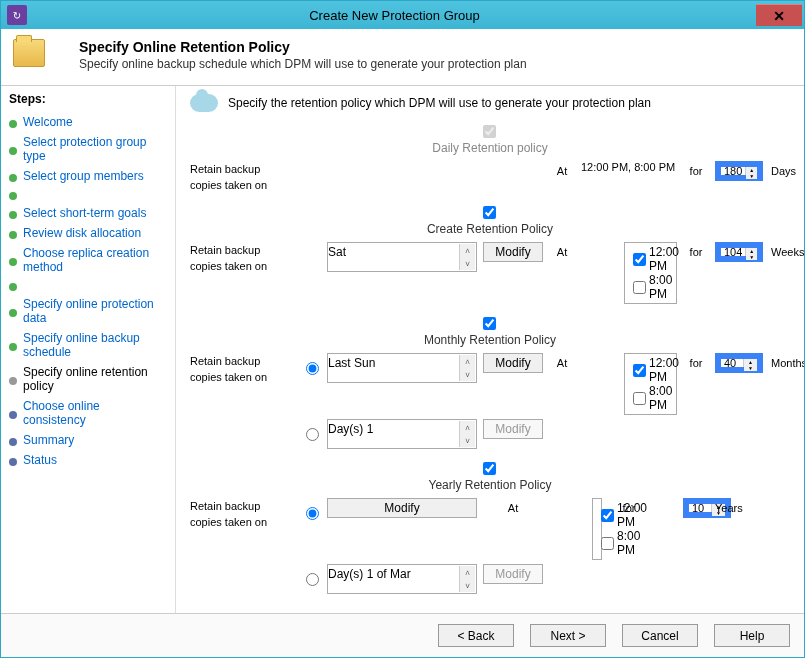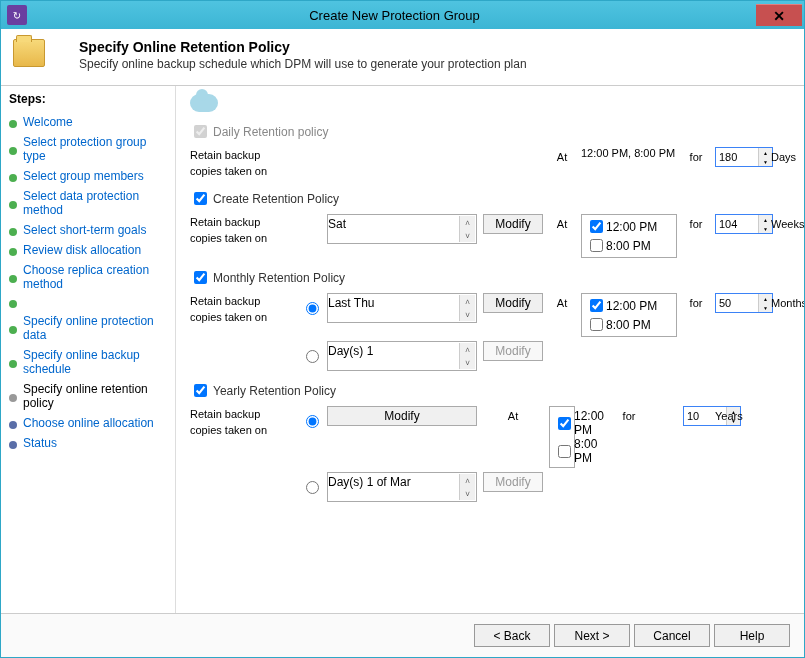--- a/index.html
+++ b/index.html
@@ -19,42 +19,42 @@
 .steps-title { font-weight: bold; margin-bottom: 6px; }
 .step { display: flex; align-items: center; padding: 3px 0; color: #0066cc; cursor: pointer; line-height: 14px; }
 .step .bullet { width: 8px; height: 8px; border-radius: 50%; background: #4caf50; margin: 3px 6px 0 0; flex-shrink: 0; }
 .step.current { color: #000; }
 .step.current .bullet { background: #999; }
 .step.pending .bullet { background: #5a6ea8; }
 .content { flex: 1; padding: 8px 14px; overflow-y: auto; }
 .cloud-row { display: flex; align-items: center; margin-bottom: 8px; }
 .cloud { width: 28px; height: 18px; background: #a8d8e8; border-radius: 10px; margin-right: 10px; position: relative; }
 .cloud::before { content: ""; position: absolute; top: -5px; left: 6px; width: 12px; height: 12px; background: #a8d8e8; border-radius: 50%; }
-.section-check { display: flex; align-items: center; margin: 10px 0 6px; color: #333; }
+.section-check { display: flex; align-items: center; margin: 10px 0 6px; color: #333; flex-direction: column; }
 .section-check.disabled { color: #888; }
 .section-check input { margin-right: 6px; }
 .policy-row { display: grid; grid-template-columns: 105px 20px 150px 60px 26px 96px 26px 50px 50px; gap: 2px 6px; align-items: start; margin-bottom: 4px; }
 .policy-row.daily { grid-template-columns: 105px 20px 150px 60px 26px 96px 26px 50px 50px; }
 .label-col { font-size: 11px; line-height: 16px; }
 .at-col, .for-col { font-size: 11px; text-align: center; padding-top: 4px; }
 .listbox { border: 1px solid #aaa; background: #fff; height: 30px; display: flex; flex-direction: column; justify-content: space-between; padding: 2px 0; position: relative; }
 .listbox .spinner { position: absolute; right: 1px; top: 1px; bottom: 1px; width: 16px; border-left: 1px solid #ccc; display: flex; flex-direction: column; }
 .listbox .spinner span { flex: 1; display: flex; align-items: center; justify-content: center; font-size: 6px; color: #555; background: #f0f0f0; }
 .btn { height: 20px; background: #f0f0f0; border: 1px solid #aaa; padding: 0 8px; cursor: pointer; }
 .btn:disabled { color: #999; background: #f8f8f8; }
-.time-box { border: 1px solid #aaa; padding: 2px 4px; font-size: 11px; }
+.time-box { border: 1px solid #aaa; padding: 2px 4px; font-size: 11px; margin-left: 43px; }
 .time-box label { display: flex; align-items: center; }
 .time-box input { margin-right: 3px; }
-.spinner-input { display: flex; align-items: center; border: 1px solid #3b82f6; height: 20px; width: 58px; }
+.spinner-input { display: flex; align-items: center; border: 6px solid #3b82f6; height: 20px; width: 48px; }
 .spinner-input span.val { flex: 1; padding: 0 3px; font-size: 11px; }
 .spinner-input .spin { width: 14px; display: flex; flex-direction: column; height: 100%; border-left: 1px solid #ccc; }
 .spinner-input .spin span { flex: 1; font-size: 5px; display: flex; align-items: center; justify-content: center; background: #f0f0f0; }
 .unit { font-size: 11px; padding-top: 4px; }
 .radio-col { display: flex; align-items: center; justify-content: center; padding-top: 6px; }
-.footer { height: 44px; border-top: 1px solid #ccc; display: flex; align-items: center; justify-content: flex-end; padding: 0 14px; gap: 4px; background: #fafafa; }
+.footer { height: 44px; border-top: 1px solid #ccc; display: flex; align-items: center; justify-content: flex-end; padding: 0 14px; gap: 16px; background: #fafafa; }
 .footer button { width: 76px; height: 23px; background: #f0f0f0; border: 1px solid #999; cursor: pointer; }
 .static-time { font-size: 11px; line-height: 13px; }
 </style>
 </head>
 <body>
 
 <div class="window">
   <div class="titlebar">
     <div class="icon">↻</div>
     <div class="title">Create New Protection Group</div>
@@ -78,21 +78,20 @@
           <div class="step ">
             <span class="bullet"></span>
             <span>Select protection group type</span>
           </div>
           <div class="step ">
             <span class="bullet"></span>
             <span>Select group members</span>
           </div>
           <div class="step ">
             <span class="bullet"></span>
-            <span>Select data protection method</span>
           </div>
           <div class="step ">
             <span class="bullet"></span>
             <span>Select short-term goals</span>
           </div>
           <div class="step ">
             <span class="bullet"></span>
             <span>Review disk allocation</span>
           </div>
           <div class="step ">
@@ -109,32 +108,37 @@
           <div class="step ">
             <span class="bullet"></span>
             <span>Specify online backup schedule</span>
           </div>
           <div class="step current">
             <span class="bullet"></span>
             <span>Specify online retention policy</span>
           </div>
           <div class="step pending">
             <span class="bullet"></span>
-            <span>Choose online allocation</span>
+            <span>Choose online consistency</span>
+          </div>
+          <div class="step pending">
+            <span class="bullet"></span>
+            <span>Summary</span>
           </div>
           <div class="step pending">
             <span class="bullet"></span>
             <span>Status</span>
           </div>
         </div>
     </div>
 
     <div class="content">
       <div class="cloud-row">
         <div class="cloud"></div>
+        <span>Specify the retention policy which DPM will use to generate your protection plan</span>
       </div>
 
       <div class="section-check disabled">
         <input type="checkbox" checked="" disabled="" style="">
         <span>Daily Retention policy</span>
       </div>
       <div class="policy-row daily">
         <div class="label-col">Retain backup copies taken on</div>
         <div></div>
           <div></div>
@@ -192,41 +196,41 @@
       <div class="section-check">
         <input type="checkbox" checked="" style="">
         <span>Monthly Retention Policy</span>
       </div>
       <div class="policy-row">
         <div class="label-col">Retain backup copies taken on</div>
         <div class="radio-col">
             <input type="radio" name="m" checked="" style="">
           </div>
         <div class="listbox">
-          <span>Last Thu</span>
+          <span>Last Sun</span>
           <div class="spinner">
               <span>ᐱ</span>
               <span>ᐯ</span>
             </div>
         </div>
         <button class="btn">Modify</button>
         <div class="at-col">At</div>
         <div class="time-box">
           <label>
               <input type="checkbox" checked="" style="">
               <span>12:00 PM</span>
             </label>
           <label>
               <input type="checkbox" style="">
               <span>8:00 PM</span>
             </label>
         </div>
         <div class="for-col">for</div>
         <div class="spinner-input">
-          <span class="val">50</span>
+          <span class="val">40</span>
           <div class="spin">
               <span>▲</span>
               <span>▼</span>
             </div>
         </div>
         <div class="unit">Months</div>
       </div>
       <div class="policy-row">
         <div></div>
         <div class="radio-col">

